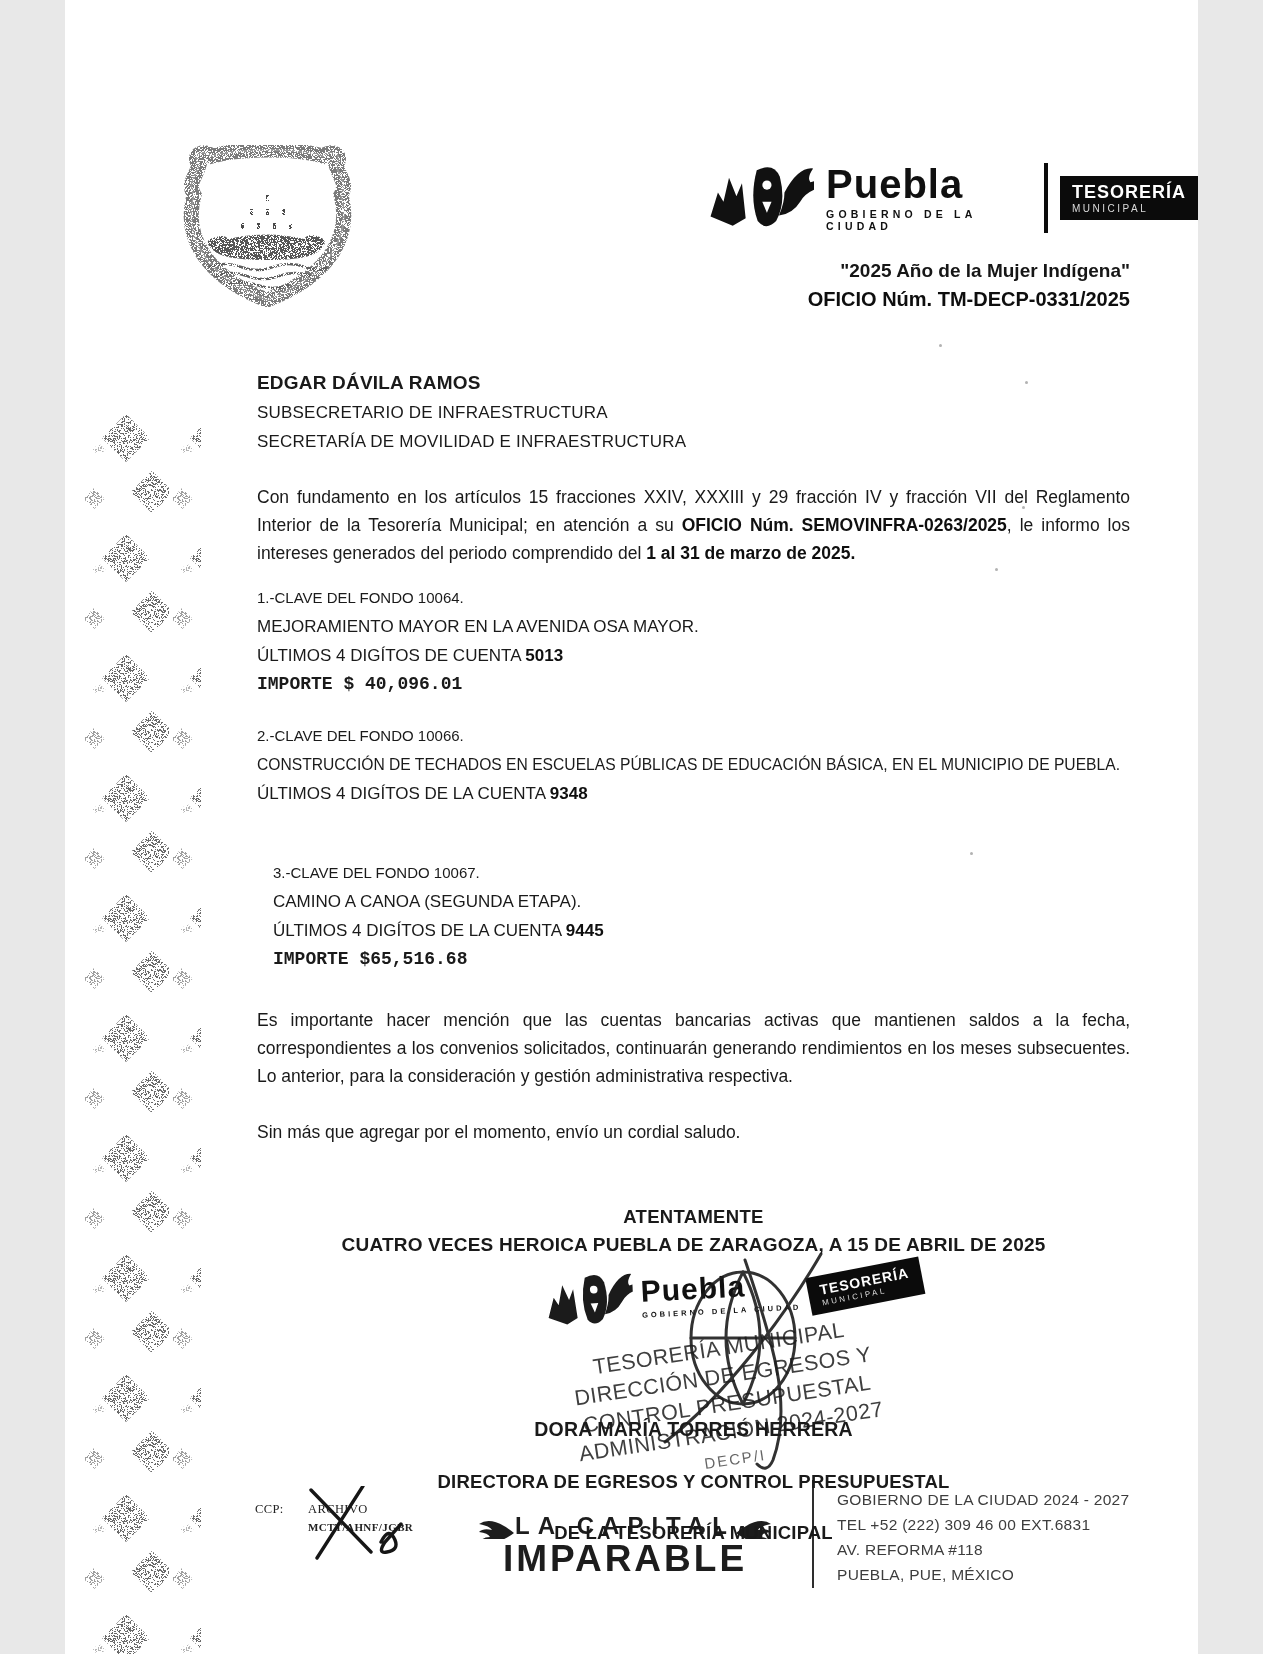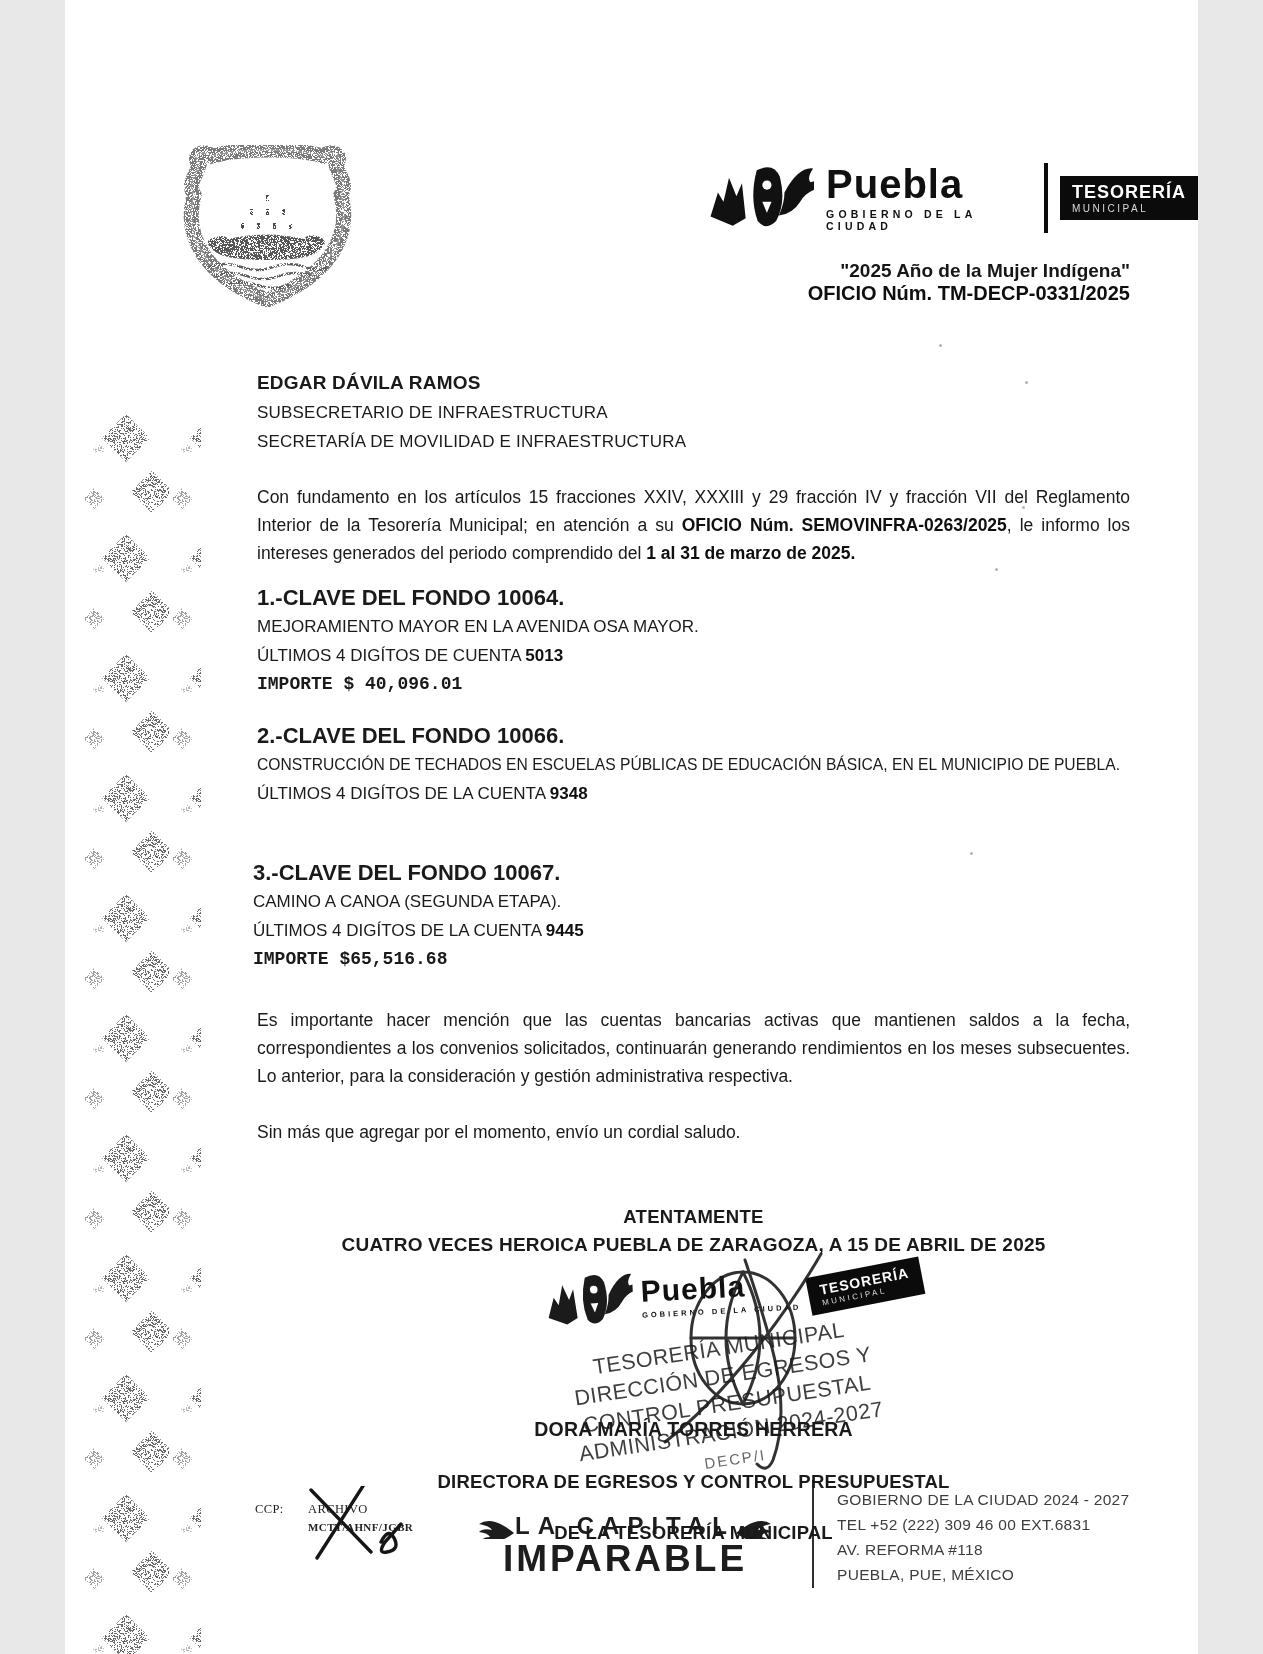--- a/index.html
+++ b/index.html
@@ -10,28 +10,28 @@
   
   .logo-row{display:flex;align-items:center;gap:12px;}
   .wordmark{font-weight:800;font-size:40px;letter-spacing:1px;color:#101010;line-height:1;}
   .wordmark-sub{font-weight:700;font-size:10.5px;letter-spacing:4.2px;color:#101010;margin-top:4px;}
   .logo-bar{width:4px;height:70px;background:#0b0b0b;}
   .badge{background:#0b0b0b;color:#fff;padding:7px 12px 6px 12px;}
   .badge .b1{font-weight:800;font-size:18px;letter-spacing:1px;line-height:1;}
   .badge .b2{font-weight:400;font-size:10px;letter-spacing:2.5px;color:#dcdcdc;margin-top:3px;line-height:1;}
   .head-right{width:520px;text-align:right;}
   .legend{font-weight:700;font-size:19px;color:#161616;}
-  .oficio{font-weight:800;font-size:20px;color:#0e0e0e;}
+  .oficio{font-weight:800;font-size:20px;color:#0e0e0e;margin-top:6px;}
 
   
   .rcpt-name{font-weight:800;font-size:19px;letter-spacing:.2px;}
   .rcpt-line{font-size:17px;margin-top:9px;letter-spacing:.2px;}
   .para{width:873px;font-size:17.5px;line-height:28px;text-align:justify;color:#191919;}
   .fund{width:920px;font-size:17px;line-height:29px;white-space:nowrap;}
-  .fund .t{font-weight:700;font-size:22px;}
+  .fund .t{font-weight:400;font-size:15px;}
   .fund .imp{font-weight:800;font-size:18px;font-family:Liberation Mono, monospace;}
   .condensed{display:inline-block;transform:scaleX(.92);transform-origin:left;}
   b{font-weight:800;color:#0f0f0f;}
 
   .center-block{left:192px;width:873px;text-align:center;}
   .atent{font-weight:800;font-size:18.5px;letter-spacing:.3px;}
   .dateline{font-weight:800;font-size:19px;letter-spacing:.2px;}
 
   
   .stamp-logo{transform:rotate(-3deg);}
@@ -161,21 +161,21 @@
     <div><span>ÚLTIMOS 4 DIGÍTOS DE CUENTA </span><b>5013</b></div>
     <div class="imp">IMPORTE $ 40,096.01</div>
   </div>
 
   <div class="abs fund" style="left:192px;top:721px">
     <div class="t">2.-CLAVE DEL FONDO 10066.</div>
     <div><span class="condensed">CONSTRUCCIÓN DE TECHADOS EN ESCUELAS PÚBLICAS DE EDUCACIÓN BÁSICA, EN EL MUNICIPIO DE PUEBLA.</span></div>
     <div><span>ÚLTIMOS 4 DIGÍTOS DE LA CUENTA </span><b>9348</b></div>
   </div>
 
-  <div class="abs fund" style="left:188px;top:858px">
+  <div class="abs fund" style="left:208px;top:858px">
     <div class="t">3.-CLAVE DEL FONDO 10067.</div>
     <div>CAMINO A CANOA (SEGUNDA ETAPA).</div>
     <div><span>ÚLTIMOS 4 DIGÍTOS DE LA CUENTA </span><b>9445</b></div>
     <div class="imp">IMPORTE $65,516.68</div>
   </div>
 
   <div class="abs para" style="left:192px;top:1006px">Es importante hacer mención que las cuentas bancarias activas que mantienen saldos a la fecha, correspondientes a los convenios solicitados, continuarán generando rendimientos en los meses subsecuentes. Lo anterior, para la consideración y gestión administrativa respectiva.</div>
   <div class="abs para" style="left:192px;top:1118px">Sin más que agregar por el momento, envío un cordial saludo.</div>
 
   <div class="abs center-block atent" style="top:1206px">ATENTAMENTE</div>

